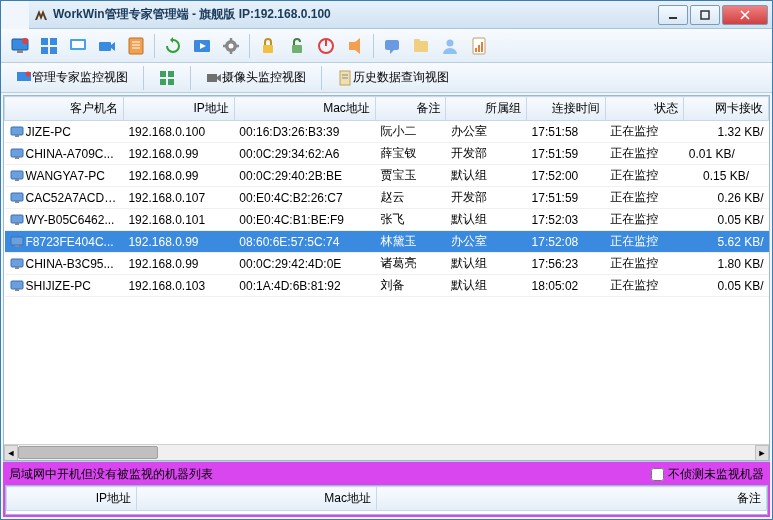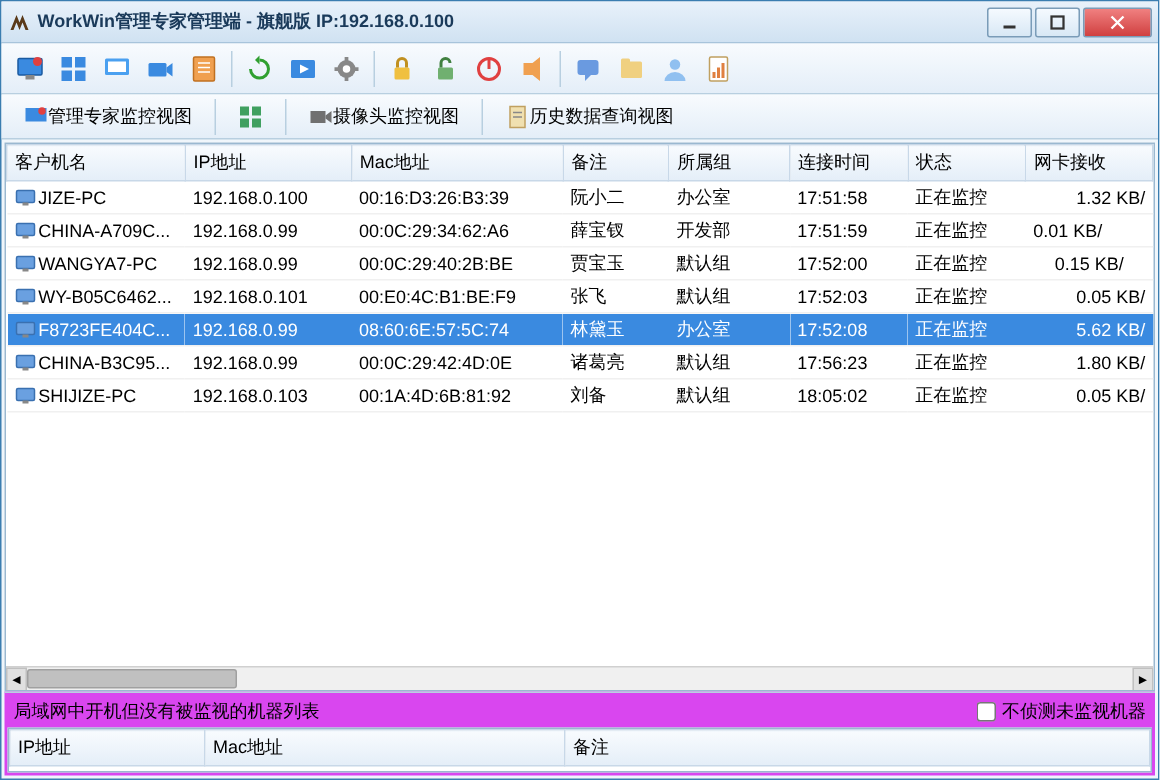--- a/index.html
+++ b/index.html
@@ -1,36 +1,36 @@
 <!DOCTYPE html>
 <html><head>
 <meta charset="utf-8">
 <style>
 * { margin: 0; padding: 0; box-sizing: border-box; font-family: "Microsoft YaHei", SimSun, sans-serif; font-size: 12px; }
 body { background: #d4e4f0; width: 773px; height: 520px; overflow: hidden; }
 .window { width: 773px; height: 520px; display: flex; flex-direction: column; border: 1px solid #3a7db0; background: #f0f6fb; }
-.titlebar { height: 28px; background: linear-gradient(#e8f1fa, #d0e2f2); display: flex; align-items: center; padding: 0 4px; border-bottom: 1px solid #a8c4db; }
+.titlebar { height: 28px; background: linear-gradient(#e8f1fa, #d0e2f2); display: flex; align-items: center; padding: 0 4px; border-bottom: 1px solid #a8c4db; margin-left: 28px; }
 .titlebar .app-icon { width: 16px; height: 16px; margin-right: 4px; }
 .titlebar .title { flex: 1; font-weight: bold; color: #1a3a5a; }
 .win-controls { display: flex; gap: 2px; }
 .win-btn { width: 30px; height: 20px; border: 1px solid #7a9cb8; border-radius: 2px; display: flex; align-items: center; justify-content: center; font-size: 11px; cursor: pointer; }
 .win-min { background: linear-gradient(#f5faff, #d8e8f5); }
 .win-max { background: linear-gradient(#f5faff, #d8e8f5); }
 .win-close { background: linear-gradient(#f08080, #d04040); color: #fff; width: 46px; }
 .toolbar { height: 34px; background: linear-gradient(#f8fbfe, #e4eef8); border-bottom: 1px solid #b8cfe0; display: flex; align-items: center; padding: 2px 6px; gap: 3px; }
 .tb-icon { width: 26px; height: 26px; border: 1px solid transparent; border-radius: 2px; display: flex; align-items: center; justify-content: center; cursor: pointer; }
 .tb-sep { width: 1px; height: 24px; background: #b8cfe0; margin: 0 2px; }
 .tabbar { height: 30px; background: linear-gradient(#f8fbfe, #e4eef8); border-bottom: 1px solid #b8cfe0; display: flex; align-items: center; padding: 2px 6px; gap: 4px; }
 .tab { display: flex; align-items: center; gap: 0; padding: 3px 8px; cursor: pointer; border: 1px solid transparent; }
 .tab-icon { width: 16px; height: 16px; display: inline-flex; align-items: center; justify-content: center; }
 .content { flex: 1; display: flex; flex-direction: column; padding: 2px; overflow: hidden; }
 .table-wrap { flex: 1; background: #fff; border: 1px solid #9ab8d0; overflow: hidden; display: flex; flex-direction: column; }
 .table-scroll { flex: 1; overflow: auto; }
 table { border-collapse: collapse; width: 100%; table-layout: fixed; }
-th { background: linear-gradient(#f8fbfe, #e4eef8); border: 1px solid #c8d8e8; padding: 3px 5px; text-align: left; font-weight: normal; white-space: nowrap; overflow: hidden; position: sticky; top: 0; margin-left: 40px; }
+th { background: linear-gradient(#f8fbfe, #e4eef8); border: 1px solid #c8d8e8; padding: 3px 5px; text-align: right; font-weight: normal; white-space: nowrap; overflow: hidden; position: sticky; top: 0; margin-left: 40px; }
 td { border-bottom: 1px solid #f0f0f0; padding: 2px 5px; white-space: nowrap; overflow: hidden; text-overflow: ellipsis; height: 19px; }
 tr.selected td { background: #3a8ae0; color: #fff; }
 .row-icon { width: 14px; height: 12px; display: inline-block; vertical-align: middle; margin-right: 2px; }
 .hscroll { height: 16px; background: #f0f0f0; border-top: 1px solid #d0d0d0; position: relative; }
 .hscroll .thumb { position: absolute; left: 14px; top: 1px; width: 140px; height: 13px; background: #c0c0c0; border: 1px solid #a0a0a0; border-radius: 2px; }
 .hscroll .arr { position: absolute; top: 0; width: 14px; height: 16px; background: #e0e0e0; border: 1px solid #c0c0c0; display: flex; align-items: center; justify-content: center; font-size: 9px; }
 .hscroll .arr.l { left: 0; }
 .hscroll .arr.r { right: 0; }
 .bottom-panel { height: 56px; border-top: 1px solid #b8cfe0; background: #d946ef; padding: 2px; display: flex; flex-direction: column; }
 .bottom-header { display: flex; align-items: center; padding: 2px 4px; }
@@ -292,20 +292,33 @@
                 <td>贾宝玉</td>
                 <td>默认组</td>
                 <td>17:52:00</td>
                 <td>正在监控</td>
                 <td style="text-align:center">0.15 KB/</td>
               </tr>
               <tr>
                 <td><span class="row-icon"><svg width="14" height="12">
                       <rect x="1" y="1" width="12" height="8" rx="1" fill="#6aa0e0" stroke="#3a70b0"></rect>
                       <rect x="5" y="9" width="4" height="2" fill="#888"></rect>
+                    </svg></span>CAC52A7ACD7...</td>
+                <td>192.168.0.107</td>
+                <td>00:E0:4C:B2:26:C7</td>
+                <td>赵云</td>
+                <td>开发部</td>
+                <td>17:51:59</td>
+                <td>正在监控</td>
+                <td style="text-align:right">0.26 KB/</td>
+              </tr>
+              <tr>
+                <td><span class="row-icon"><svg width="14" height="12">
+                      <rect x="1" y="1" width="12" height="8" rx="1" fill="#6aa0e0" stroke="#3a70b0"></rect>
+                      <rect x="5" y="9" width="4" height="2" fill="#888"></rect>
                     </svg></span>WY-B05C6462...</td>
                 <td>192.168.0.101</td>
                 <td>00:E0:4C:B1:BE:F9</td>
                 <td>张飞</td>
                 <td>默认组</td>
                 <td>17:52:03</td>
                 <td>正在监控</td>
                 <td style="text-align:right">0.05 KB/</td>
               </tr>
               <tr class="selected">

